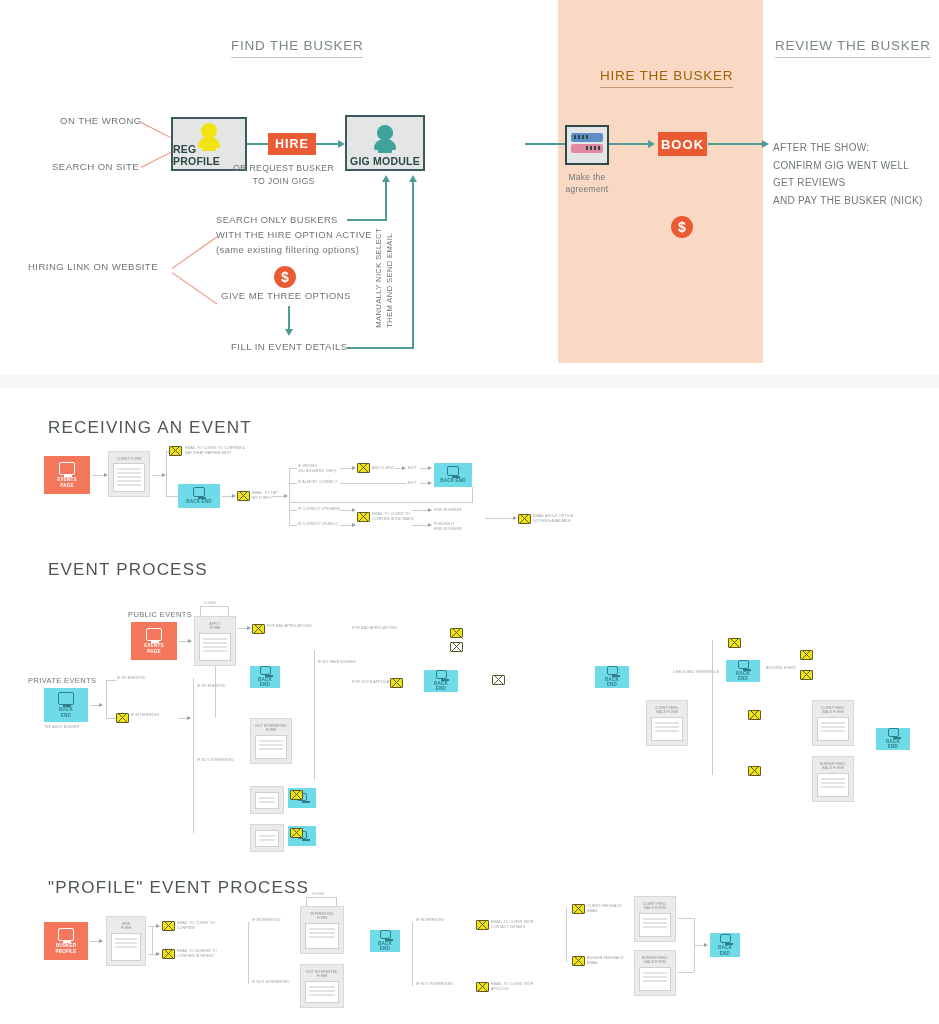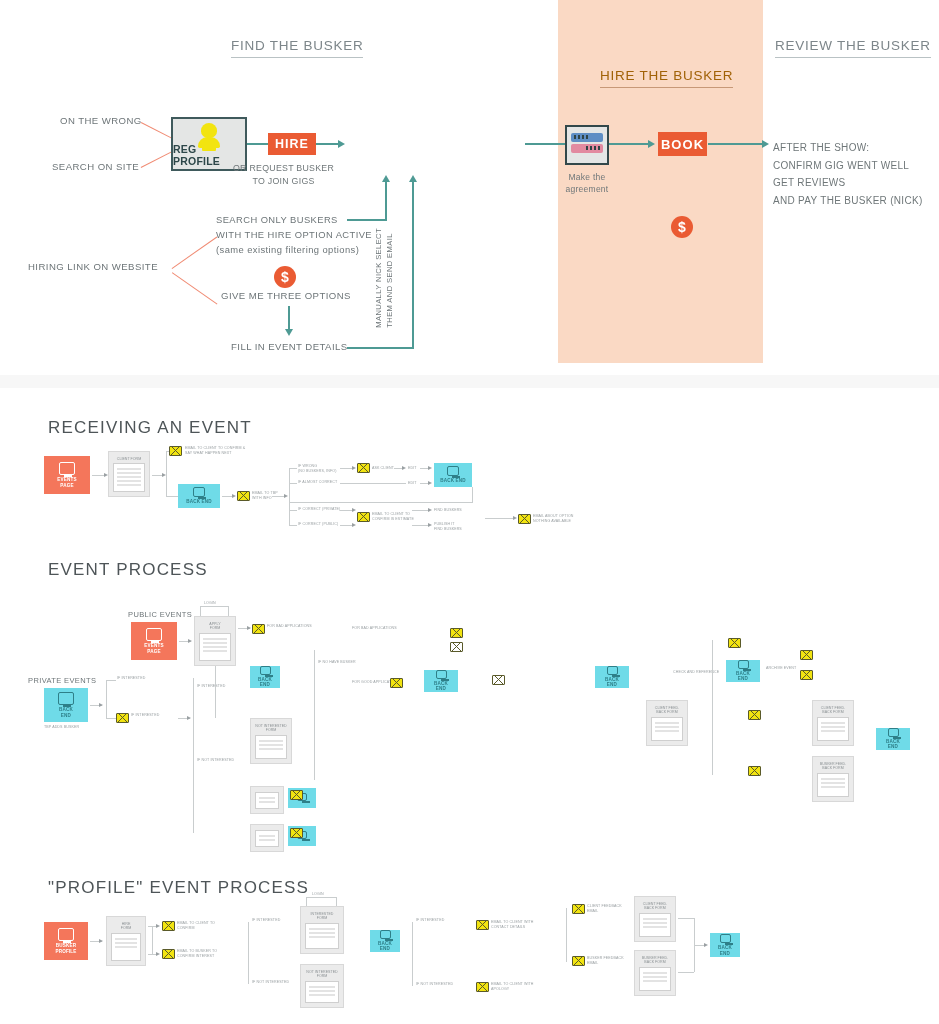--- a/index.html
+++ b/index.html
@@ -221,20 +221,28 @@
   <div class="tealline" style="left:247px; top:143px; width:22px;"></div>
 
   <div class="chip" id="hire-chip">HIRE</div>
 
   <div class="tealline" style="left:316px; top:143px; width:24px;"></div>
   <div class="teal-arrow-r" style="left:338px; top:140px;"></div>
 
   <div class="note c" id="cap-or-request">OR REQUEST BUSKER
 TO JOIN GIGS</div>
 
+  <div class="node-box" id="gig-module">
+    <div class="bust-icon t">
+      <span class="head"></span>
+        <span class="body"></span>
+        <span class="base"></span>
+    </div>
+    <div class="node-label">GIG MODULE</div>
+  </div>
 
 
   <div class="tealline" style="left:525px; top:143px; width:40px;"></div>
 
   <div id="agreement-icon">
     <div class="bubble b1">
         <span class="dots"></span>
       </div>
     <div class="bubble b2">
         <span class="dots"></span>

